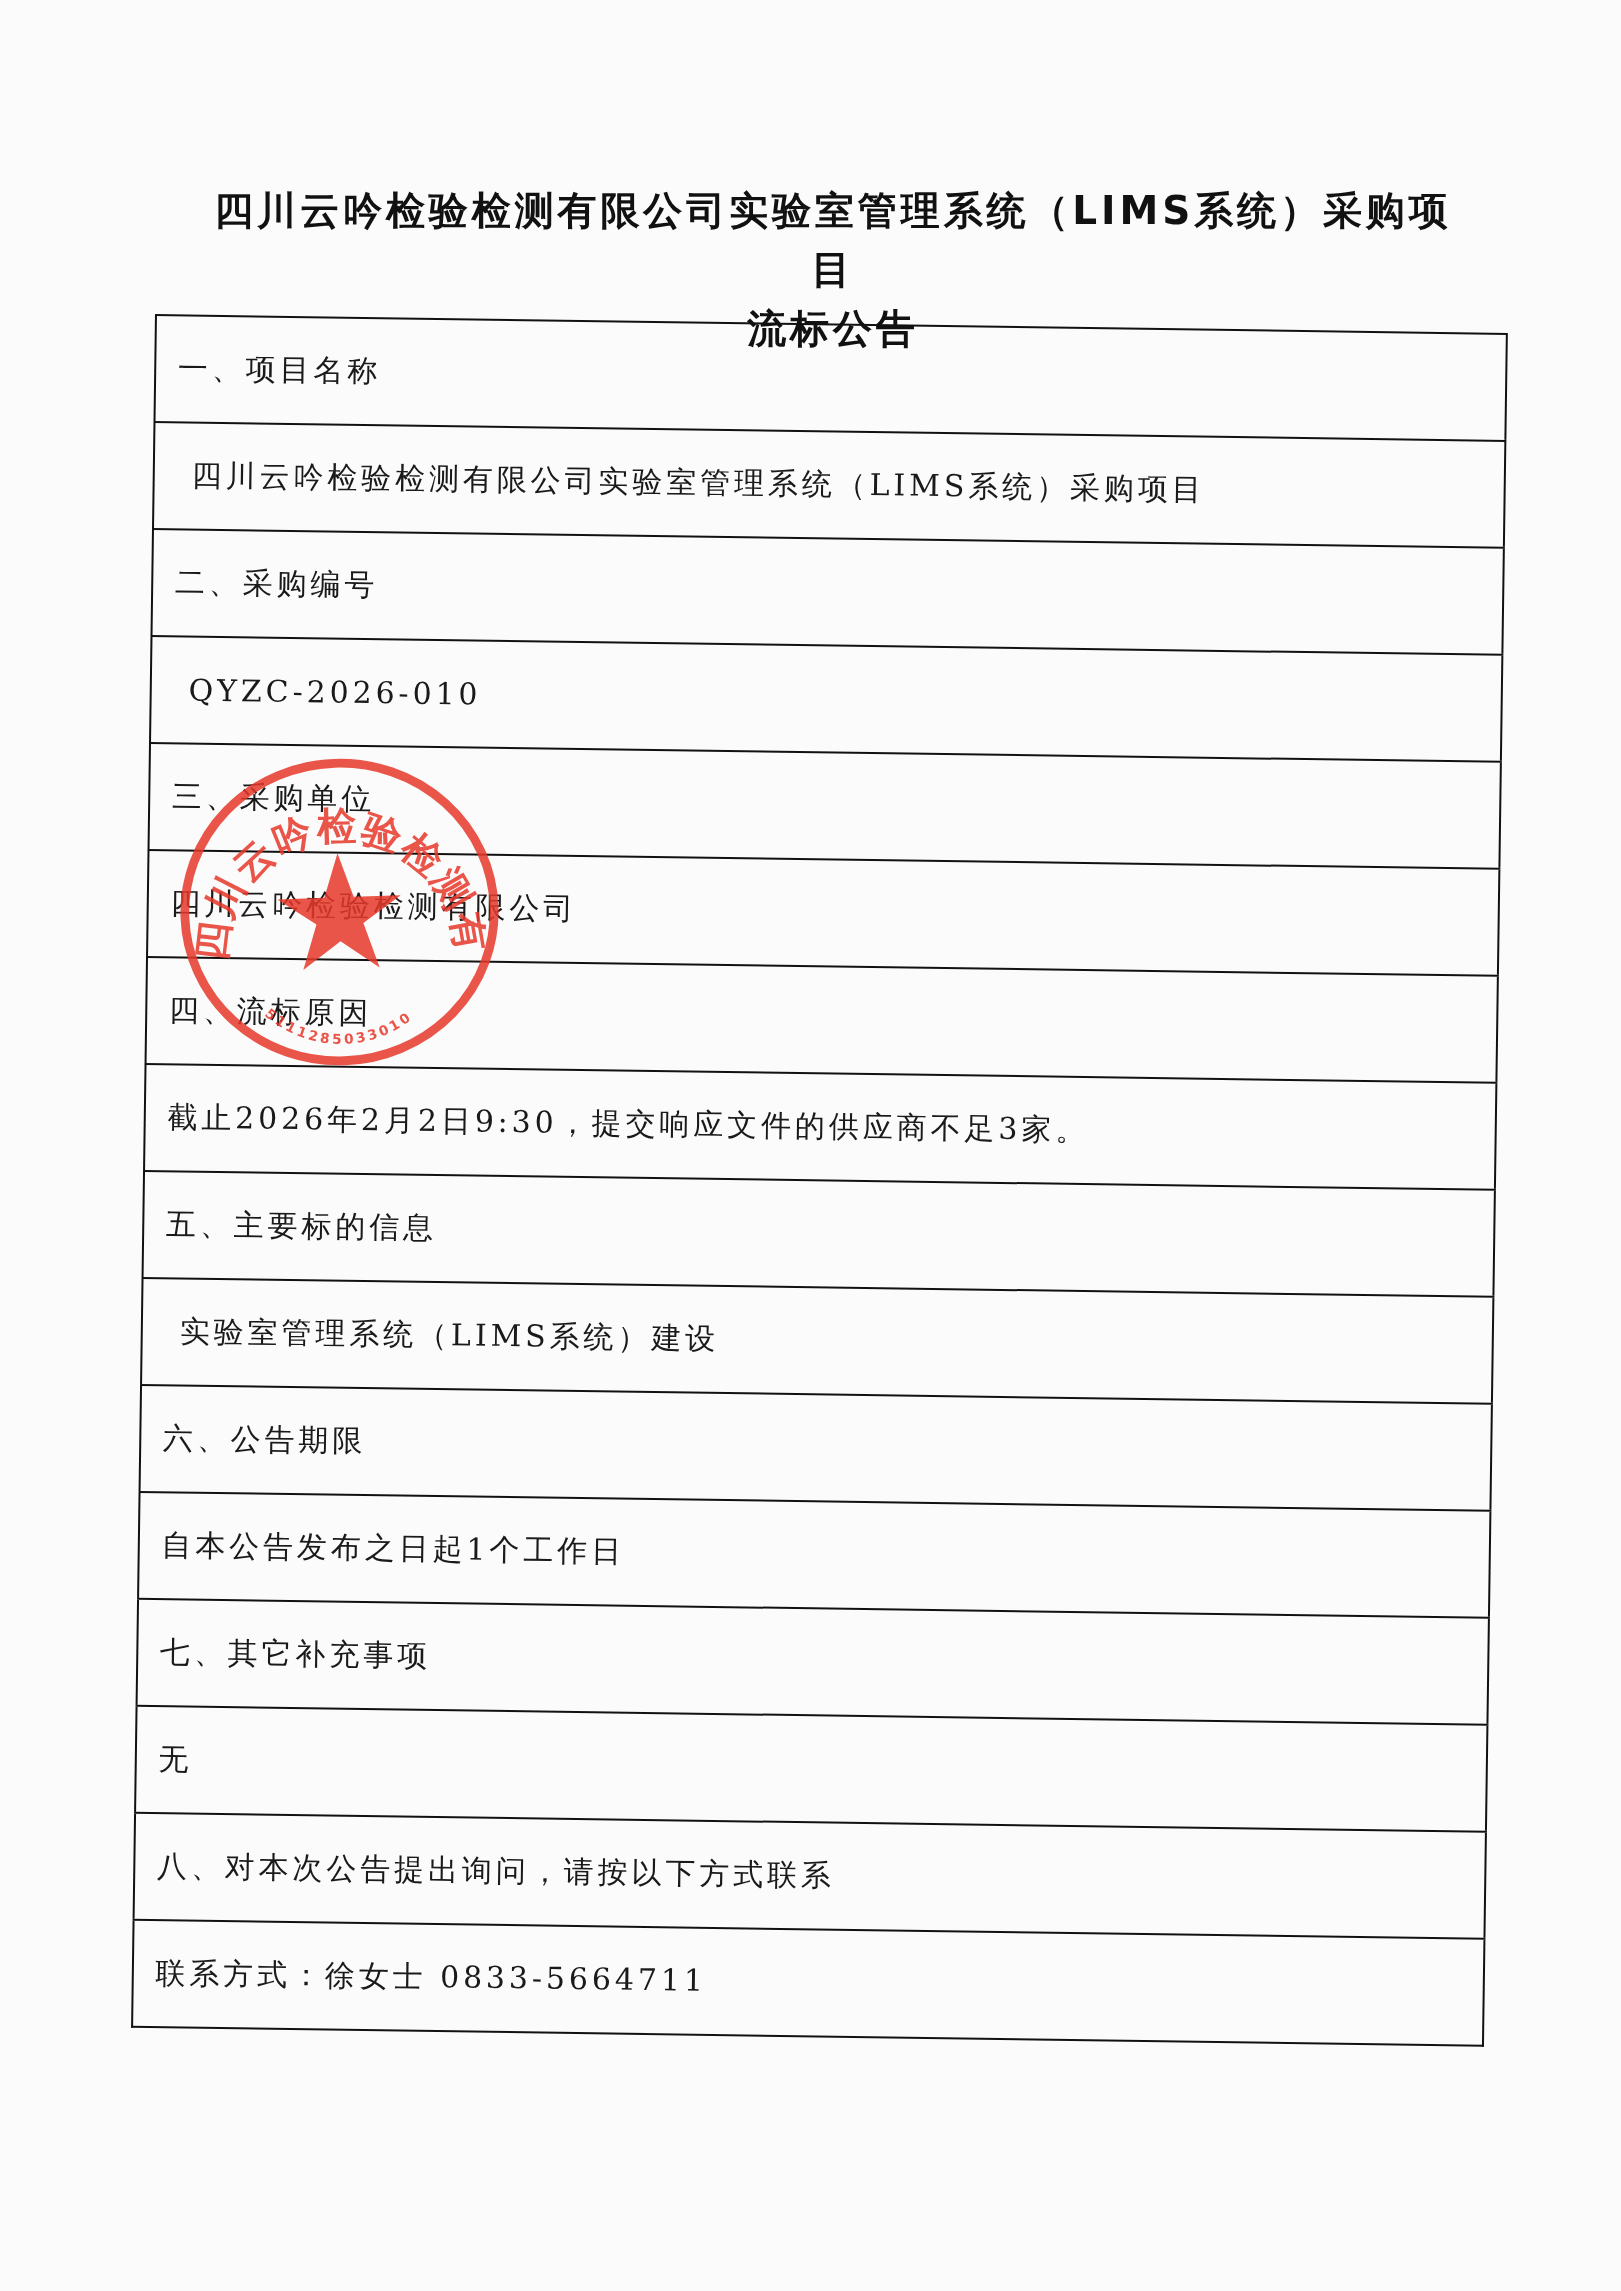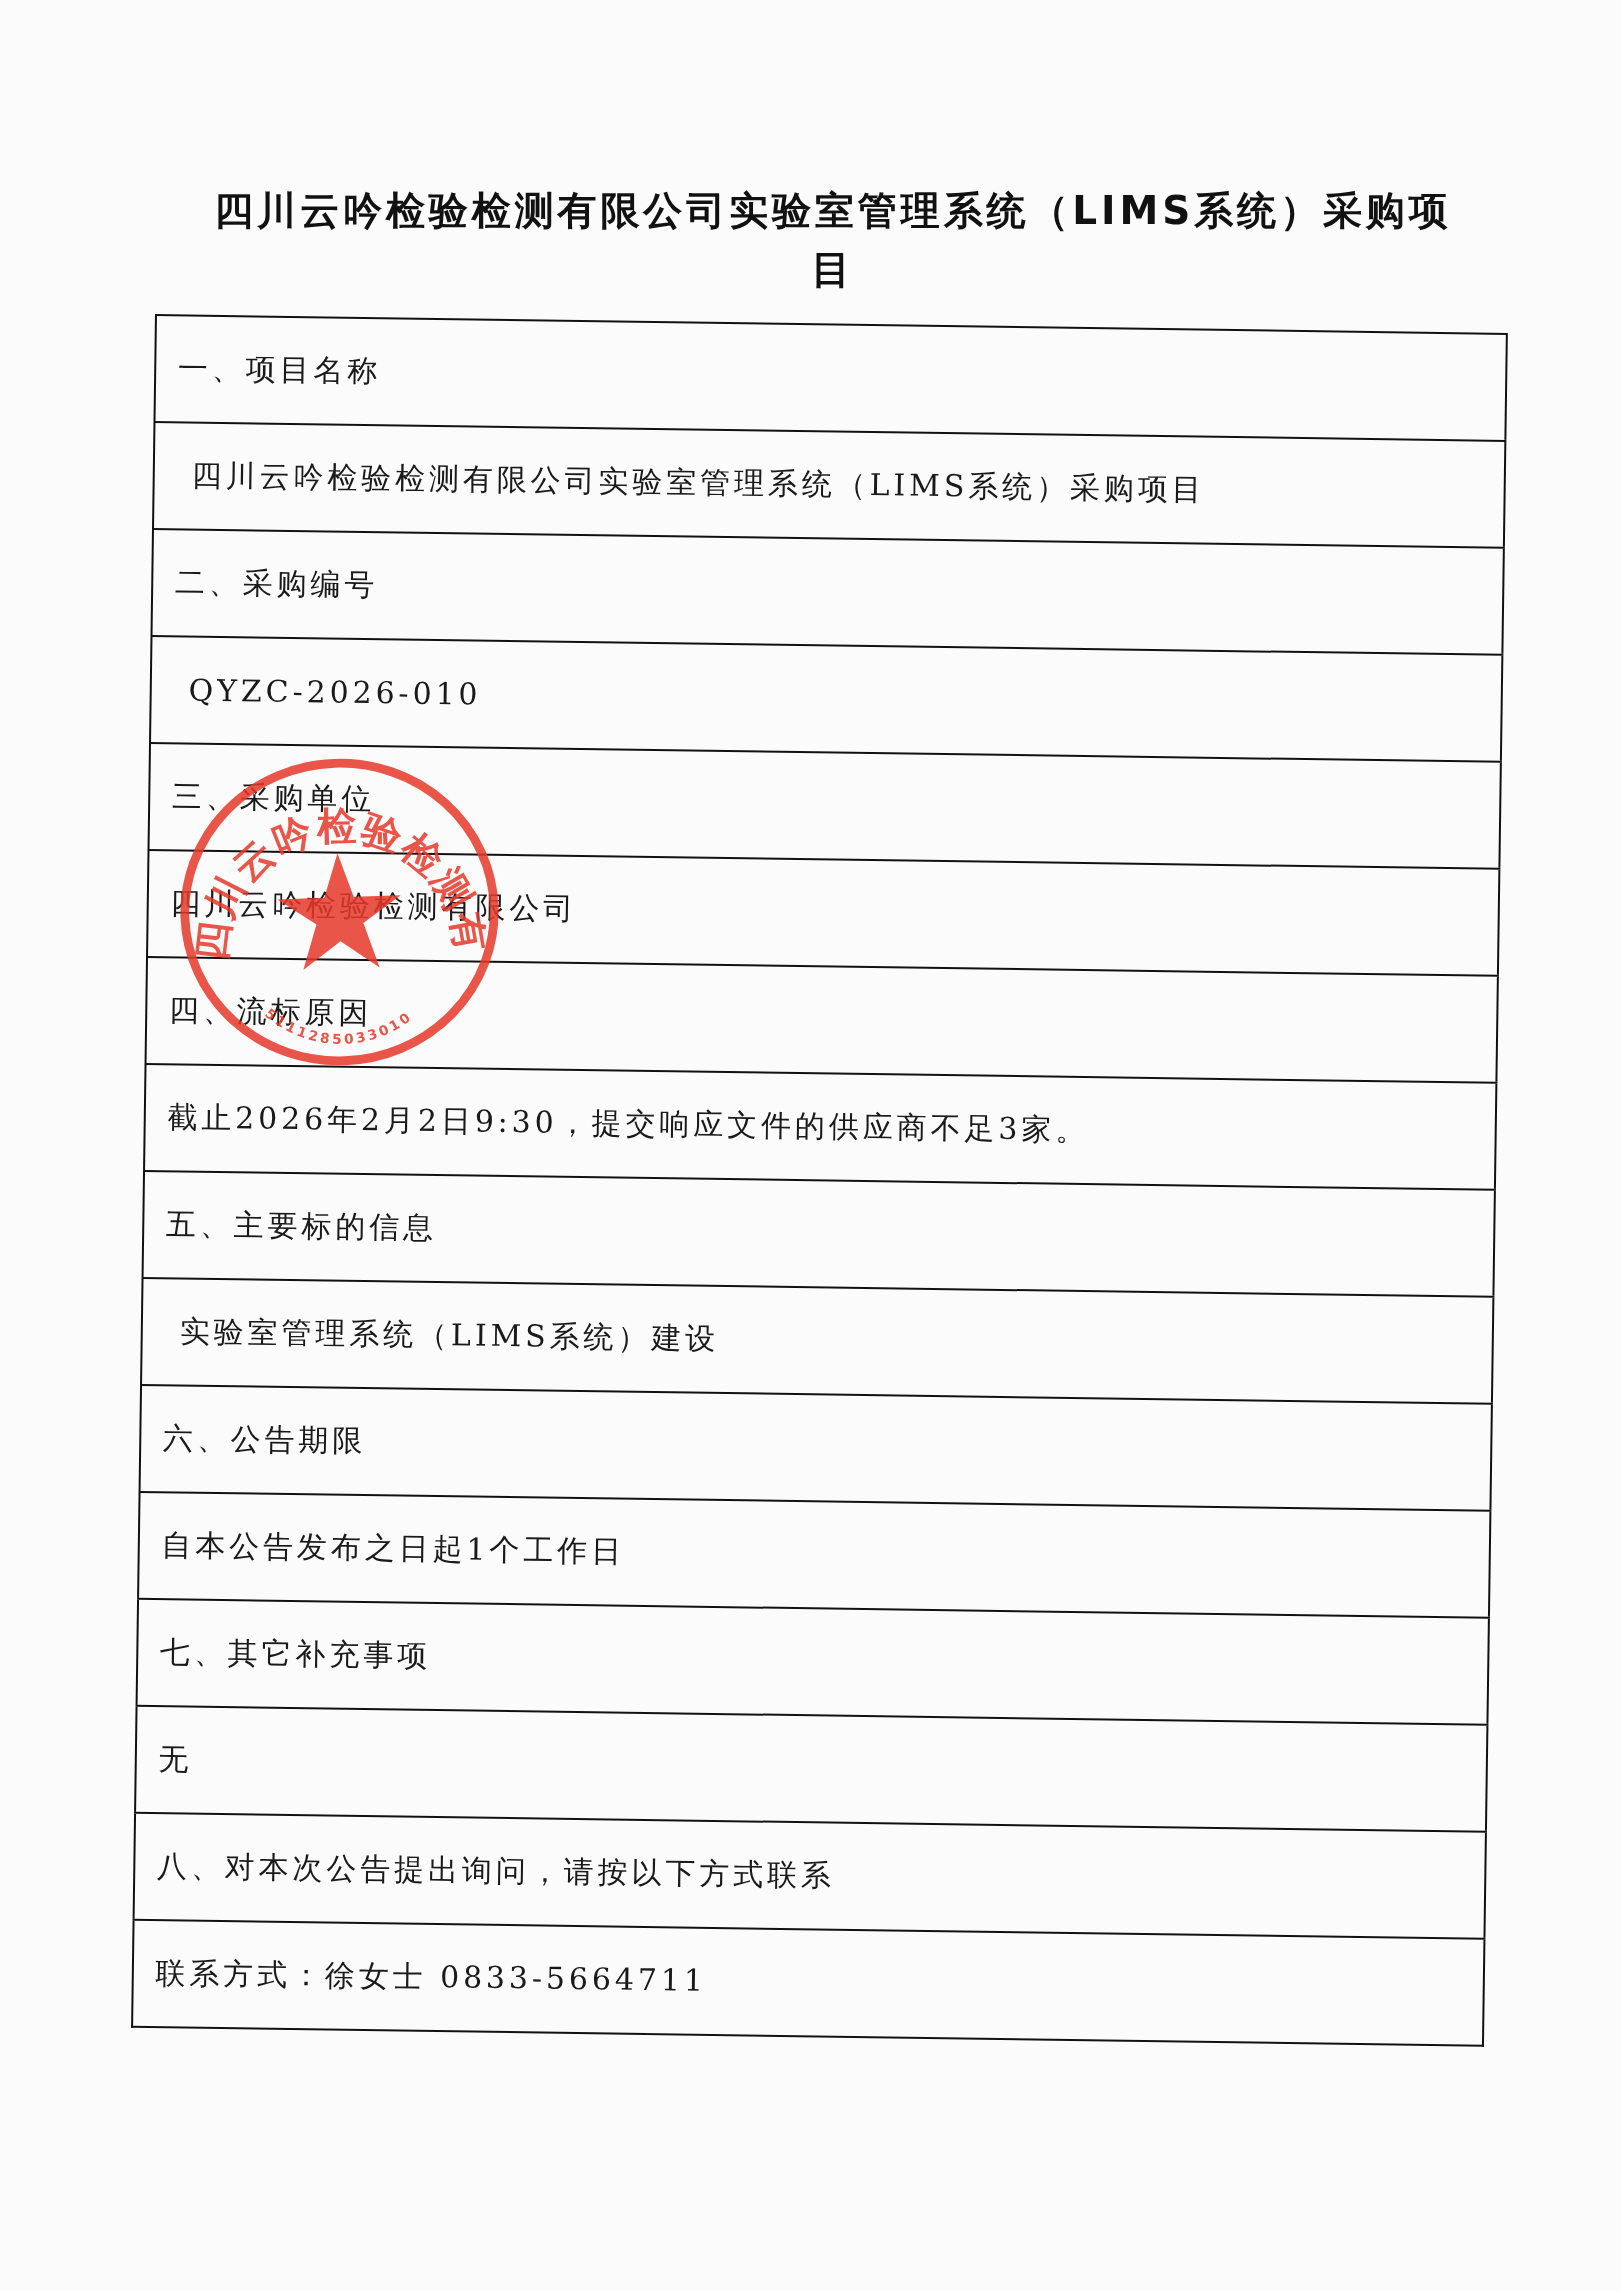--- a/index.html
+++ b/index.html
@@ -25,20 +25,21 @@
   .stamp {
     position:absolute; left:176px; top:755px; width:328px; height:314px;
     opacity:0.85; transform: rotate(-2deg);
   }
 </style>
 </head>
 <body>
 
 <div class="title">
   <div>四川云吟检验检测有限公司实验室管理系统（LIMS系统）采购项目</div>
+  <div>流标公告</div>
 </div>
 
 <div class="table-wrap">
   <table class="doc-table">
     <tbody>
         <tr>
           <td>一、项目名称</td>
         </tr>
     <tr>
           <td class="val">四川云吟检验检测有限公司实验室管理系统（LIMS系统）采购项目</td>

